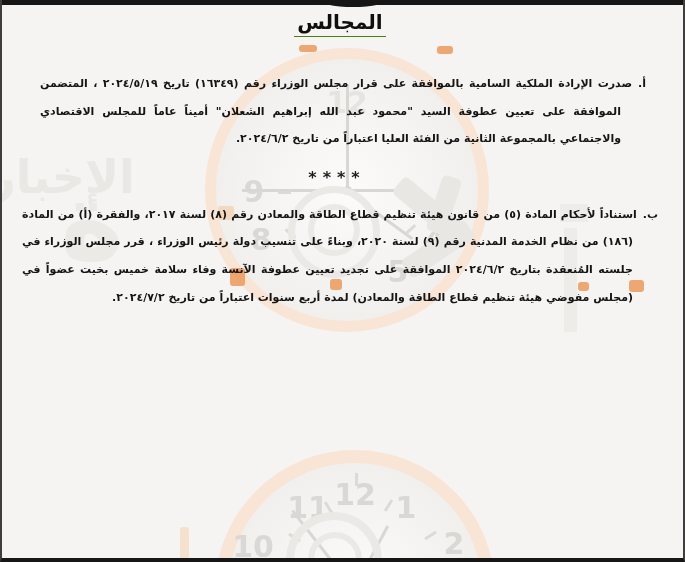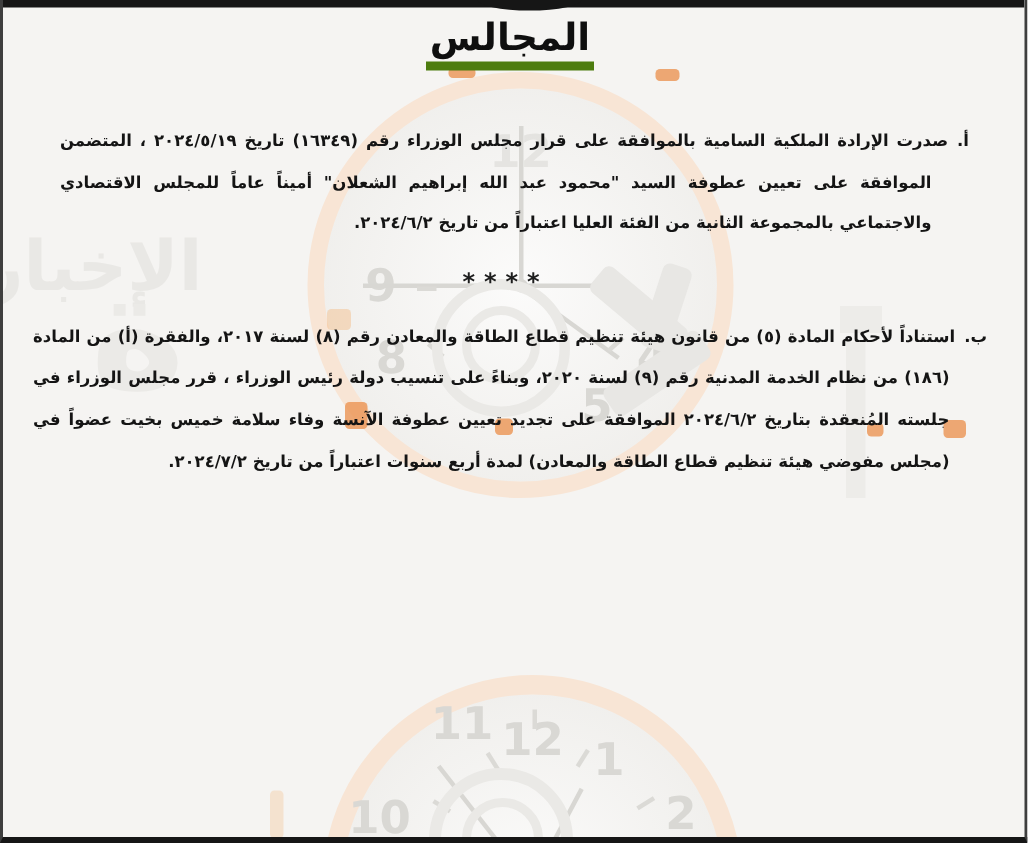--- a/index.html
+++ b/index.html
@@ -43,22 +43,22 @@
   .brand2 {
     position:absolute; left:58px; top:168px; z-index:0;
     font-size:108px; font-weight:bold; color:#ebeae7; line-height:1;
   }
   .rblock { position:absolute; background:#edece9; z-index:0; }
 
   
   .content { position:relative; z-index:2; direction:rtl; padding:10px 25px 0 20px; }
   .title-wrap { text-align:center; }
   .title {
-    display:inline-block; font-size:25px; font-weight:bold; color:#0f0f0f;
-    border-bottom:6px solid #4d7c0f; padding:0 3px 2px;
+    display:inline-block; font-size:20px; font-weight:bold; color:#0f0f0f;
+    border-bottom:1px solid #4d7c0f; padding:0 3px 2px;
   }
   .para {
     font-size:11px; font-weight:bold; color:#141414;
     line-height:27.6px; text-align:justify; text-justify:inter-word;
     padding-right:25px; text-indent:-25px;
   }
   .para.a { margin:33px 12px 0 18px; }
   .para.b { margin:14px 0 0 0; }
   .marker { padding-left:6px; }
   .sep {
@@ -92,21 +92,21 @@
   <div class="tick" style="left:402px; top:228px; transform:rotate(-42deg);"></div>
 
   <div class="swirl" style="left:286px; top:186px; width:92px; height:92px;"></div>
   <div class="swirl" style="left:306px; top:204px; width:52px; height:52px; border-width:6px;"></div>
 
   <div class="chev" style="left:388px; top:196px; width:72px; height:22px; transform:rotate(40deg);"></div>
   <div class="chev" style="left:398px; top:238px; width:76px; height:22px; transform:rotate(-34deg);"></div>
   <div class="chev" style="left:432px; top:176px; width:20px; height:58px; transform:rotate(18deg);"></div>
 
   <span class="cnum" style="left:251px; top:546px;">10</span>
-  <span class="cnum" style="left:306px; top:483px;">11</span>
+  <span class="cnum" style="left:306px; top:507px;">11</span>
   <span class="cnum" style="left:353px; top:494px;">12</span>
   <span class="cnum" style="left:404px; top:507px;">1</span>
   <span class="cnum" style="left:452px; top:543px;">2</span>
 
   <div class="hand" style="left:352px; top:588px; width:100px; height:3px; transform:rotate(-128deg); transform-origin:left center;"></div>
   <div class="hand" style="left:352px; top:588px; width:72px; height:3px; transform:rotate(-62deg); transform-origin:left center;"></div>
   <div class="tick" style="left:286px; top:536px; transform:rotate(32deg);"></div>
   <div class="tick" style="left:320px; top:506px; transform:rotate(58deg);"></div>
   <div class="tick" style="left:380px; top:504px; transform:rotate(-58deg);"></div>
   <div class="tick" style="left:422px; top:534px; transform:rotate(-32deg);"></div>

